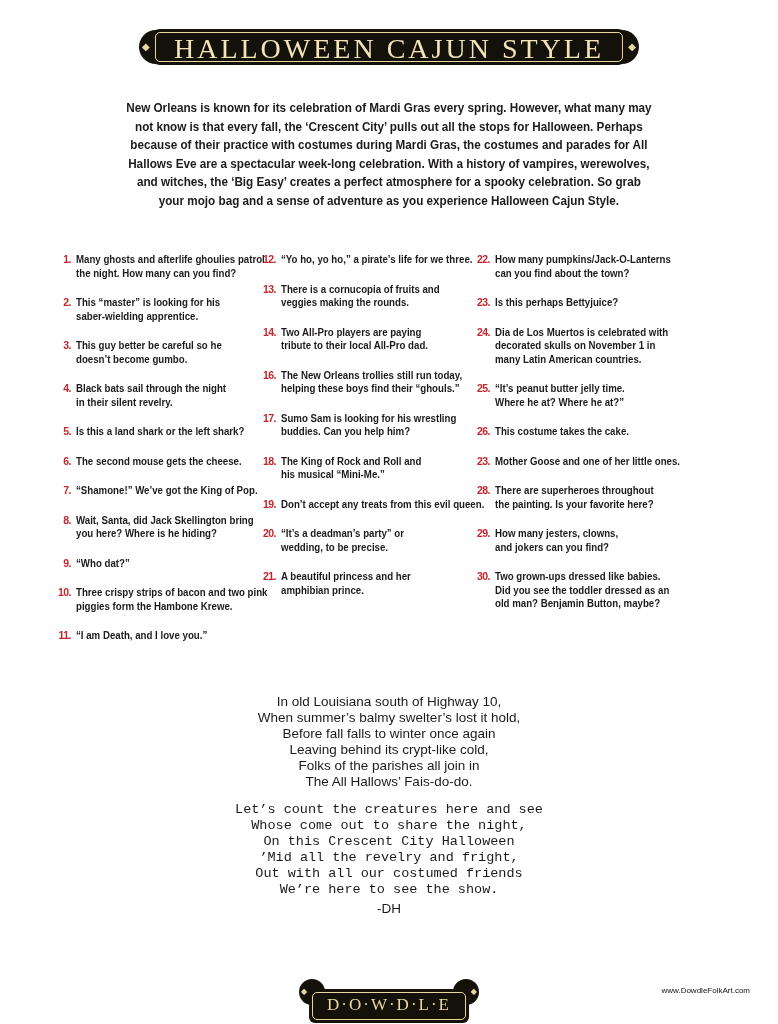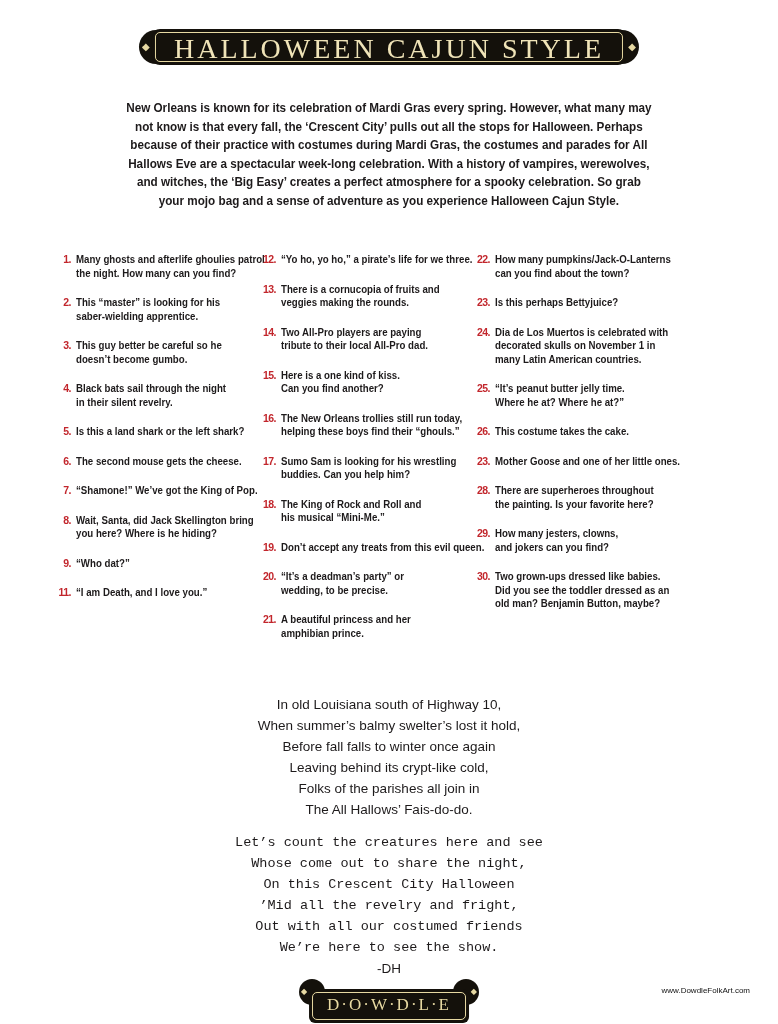--- a/index.html
+++ b/index.html
@@ -94,21 +94,21 @@
   }
   .item .txt{
     margin-left:5px;
     white-space:pre;
     font-weight:700;font-size:11px;line-height:13.5px;
     transform:scaleX(0.88);transform-origin:0 0;
     color:#1d1a1b;
   }
   
   .poem{position:absolute;top:694px;left:0;right:0;text-align:center;color:#1d1a1b;}
-  .stanza{white-space:pre-line;font-size:13.5px;line-height:21px;}
+  .stanza{white-space:pre-line;font-size:13.5px;line-height:16px;}
   .stanza2{margin-top:12px;font-family:Liberation Mono, monospace;}
   .signature{font-size:13.5px;line-height:21px;}
   
   .copyright{
     position:absolute;left:28px;top:986px;
     font-size:8px;letter-spacing:0;color:#111;margin-top:41px;
   }
   .website{
     position:absolute;right:28px;top:986px;
     font-size:8px;color:#111;
@@ -177,43 +177,43 @@
         <div class="item">
           <span class="num">8.</span>
           <span class="txt">Wait, Santa, did Jack Skellington bring
 you here? Where is he hiding?</span>
         </div>
         <div class="item">
           <span class="num">9.</span>
           <span class="txt">“Who dat?”</span>
         </div>
         <div class="item">
+          <span class="num">10.</span>
+          <span class="txt">Three crispy strips of bacon and two pink
+piggies form the Hambone Krewe.</span>
+        </div>
+        <div class="item">
           <span class="num">11.</span>
           <span class="txt">“I am Death, and I love you.”</span>
         </div>
       </div>
     <div class="col col2">
         <div class="item">
           <span class="num">12.</span>
           <span class="txt">“Yo ho, yo ho,” a pirate’s life for we three.</span>
         </div>
         <div class="item">
           <span class="num">13.</span>
           <span class="txt">There is a cornucopia of fruits and
 veggies making the rounds.</span>
         </div>
         <div class="item">
           <span class="num">14.</span>
           <span class="txt">Two All-Pro players are paying
 tribute to their local All-Pro dad.</span>
-        </div>
-        <div class="item">
-          <span class="num">15.</span>
-          <span class="txt">Here is a one kind of kiss.
-Can you find another?</span>
         </div>
         <div class="item">
           <span class="num">16.</span>
           <span class="txt">The New Orleans trollies still run today,
 helping these boys find their “ghouls.”</span>
         </div>
         <div class="item">
           <span class="num">17.</span>
           <span class="txt">Sumo Sam is looking for his wrestling
 buddies. Can you help him?</span>

